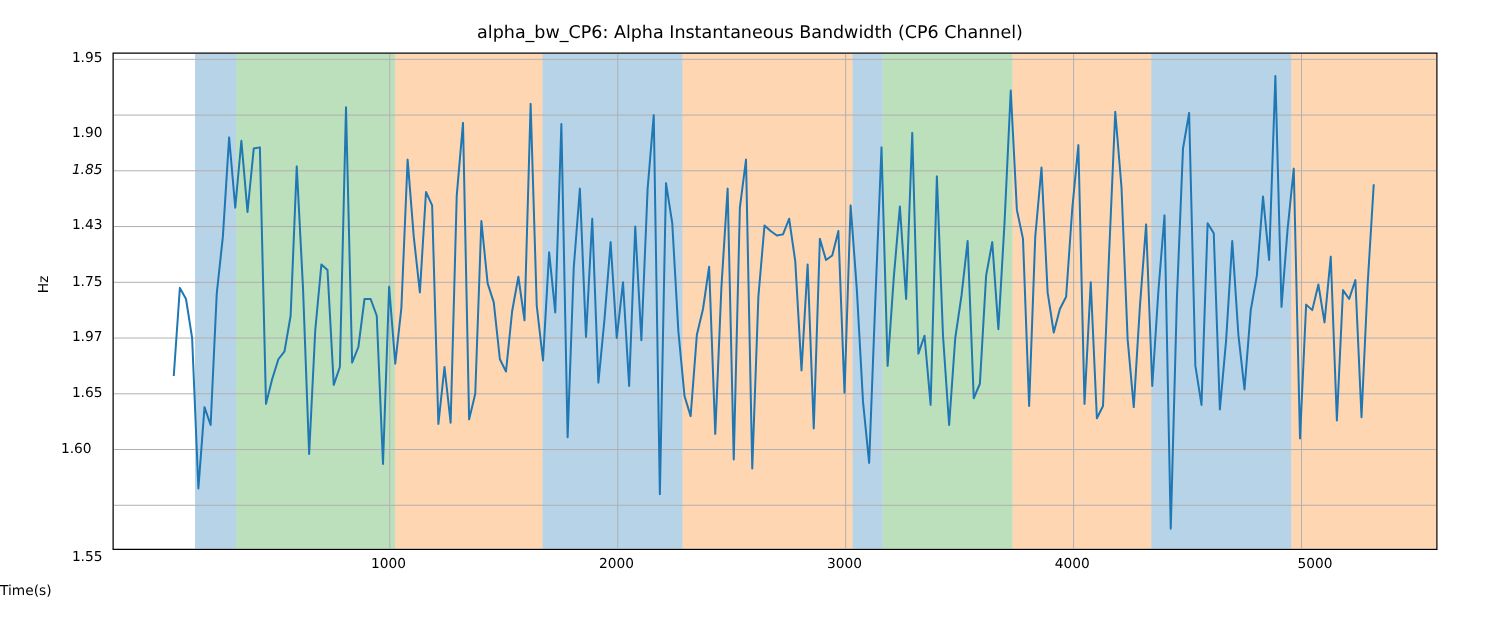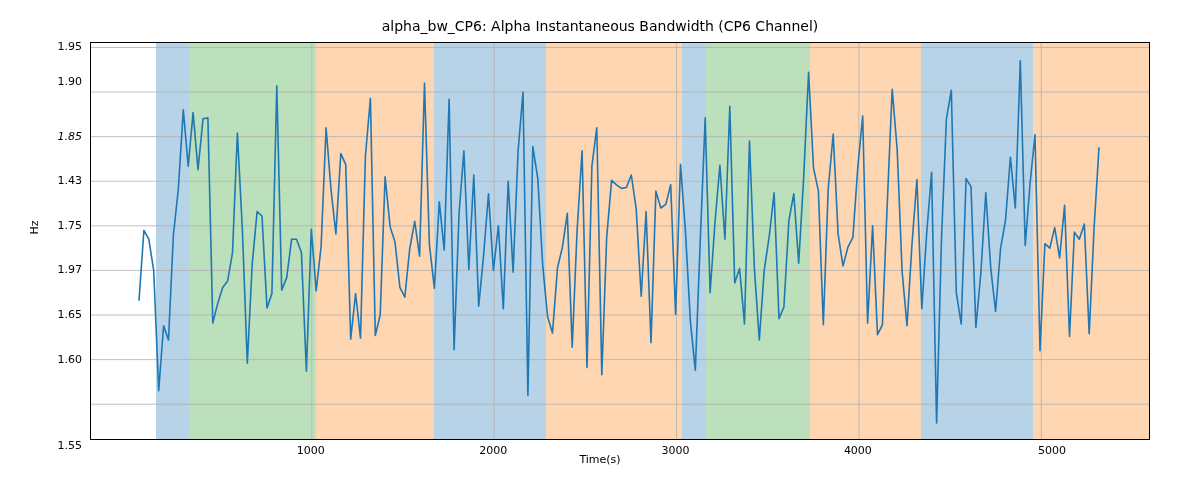--- a/index.html
+++ b/index.html
@@ -61,23 +61,23 @@
     transform: translateX(-50%);
     top: 444px;
   }
   .ytick {
     transform: translateY(-50%);
     text-align: right;
     width: 42px;
   }
   .xlabel {
     position: absolute;
-    top: 453px;
+    top: 466px;
     width: 1200px;
-    text-align: center;
+    text-align: left;
     font-size: 11px;
   }
   .ylabel {
     position: absolute;
     left: 28px;
     top: 241px;
     transform: translateY(-50%) rotate(-90deg);
     transform-origin: left top;
     font-size: 11px;
   }
@@ -124,25 +124,25 @@
 
   <div id="xtick-layer">
       <div class="tick xtick" style="left: 310.827px;">1000</div>
       <div class="tick xtick" style="left: 493.178px;">2000</div>
       <div class="tick xtick" style="left: 675.529px;">3000</div>
       <div class="tick xtick" style="left: 857.88px;">4000</div>
       <div class="tick xtick" style="left: 1052px;">5000</div>
     </div>
   <div id="ytick-layer">
       <div class="tick ytick" style="left: 40px; top: 403.216px; margin-top: 42px;">1.55</div>
-      <div class="tick ytick" style="left: 40px; top: 358.622px;">1.60</div>
+      <div class="tick ytick" style="left: 40px; top: 358.622px; text-align: center;">1.60</div>
       <div class="tick ytick" style="left: 40px; top: 314.027px;">1.65</div>
       <div class="tick ytick" style="left: 40px; top: 269.432px;">1.97</div>
       <div class="tick ytick" style="left: 40px; top: 224.838px;">1.75</div>
       <div class="tick ytick" style="left: 40px; top: 180.243px;">1.43</div>
       <div class="tick ytick" style="left: 40px; top: 135.649px; font-style: italic;">1.85</div>
-      <div class="tick ytick" style="left: 40px; top: 81px;">1.90</div>
+      <div class="tick ytick" style="left: 40px; top: 106px;">1.90</div>
       <div class="tick ytick" style="left: 40px; top: 46.4595px;">1.95</div>
     </div>
 
   <div class="xlabel">Time(s)</div>
   <div class="ylabel">Hz</div>
 </div>
 
 </body></html>

